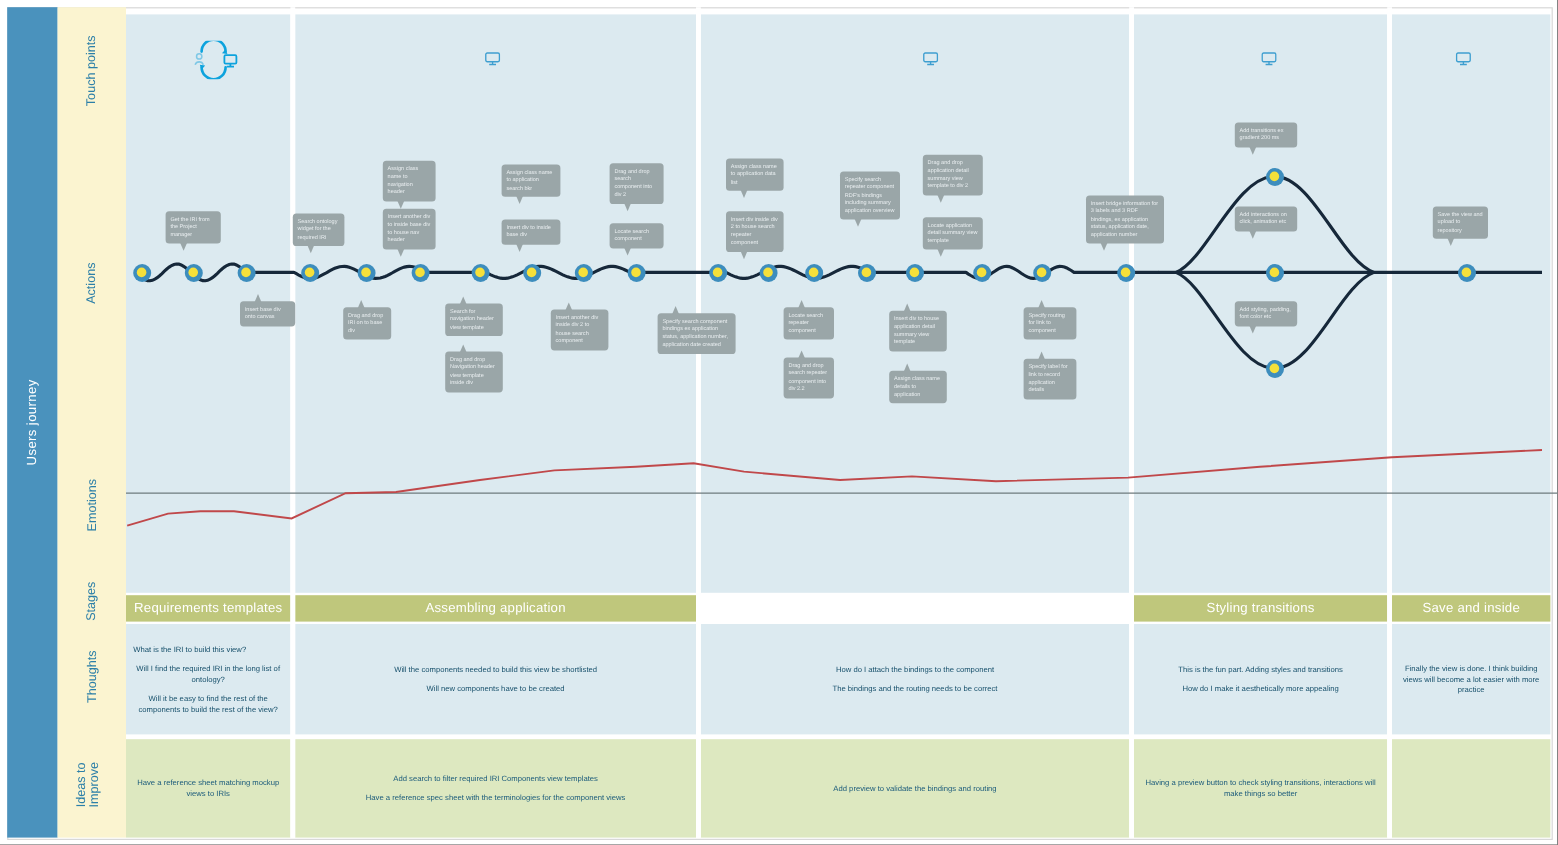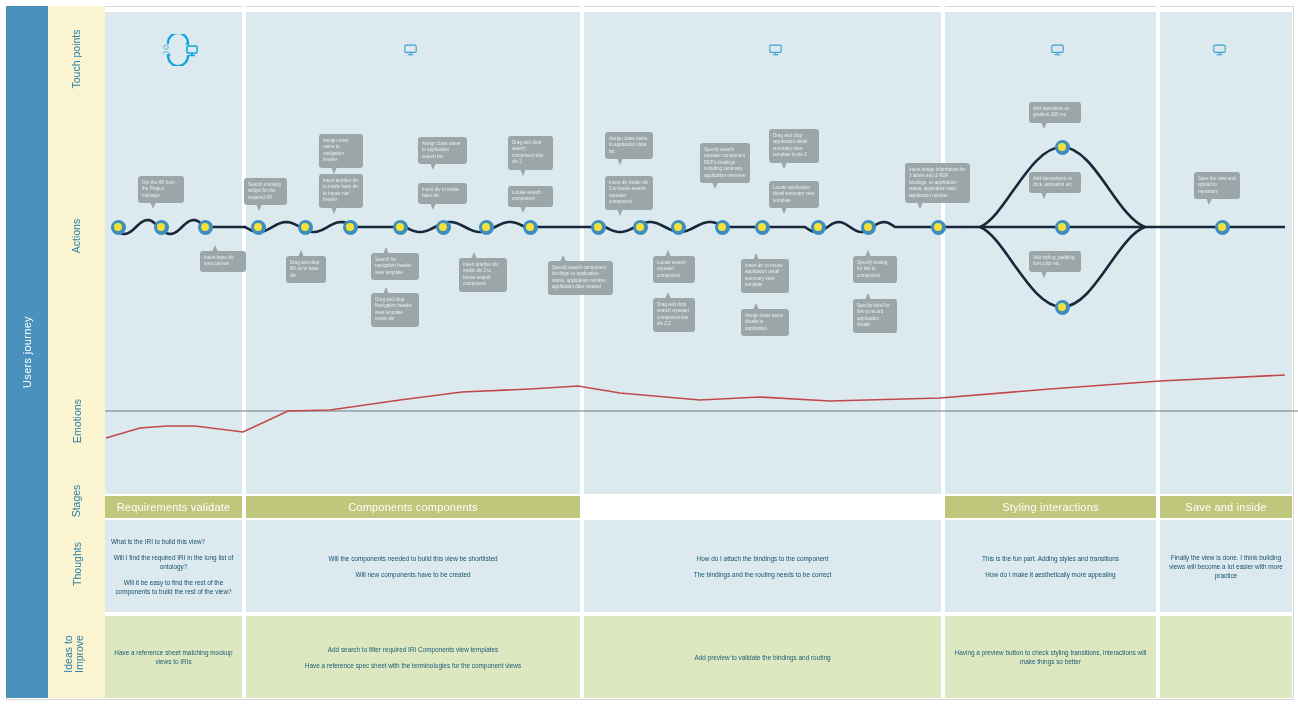--- a/index.html
+++ b/index.html
@@ -77,37 +77,37 @@
      <span>Thoughts</span>
    </div>
    <div class="rowlabel two" style="top:608px;height:80px;display:flex;align-items:center;justify-content:center;">
      <span>Ideas to Improve</span>
    </div>
  </div>
 
  <div id="grid">
       <div class="cell" style="left: 0px; width: 137px; top: 6px; height: 482px;"></div>
       <div class="cell stage" style="left: 0px; width: 137px; top: 490px; height: 22px;">
-        <span>Requirements validate</span>
+        <span>Requirements templates</span>
       </div>
       <div class="cell" style="left: 0px; width: 137px; top: 514px; height: 92px;">
         <div class="thoughts-inner first">
           <p style="align-self: flex-start; text-align: left;">What is the IRI to build this view?</p>
           <p style="align-self: center; text-align: center;">Will I find the required IRI in the long list of ontology?</p>
           <p style="align-self: center; text-align: center;">Will it be easy to find the rest of the components to build the rest of the view?</p>
         </div>
       </div>
       <div class="cell ideas" style="left: 0px; width: 137px; top: 610px; height: 82px;">
         <div class="ideas-inner">
           <p>Have a reference sheet matching mockup views to IRIs</p>
         </div>
       </div>
       <div class="cell" style="left: 141px; width: 334px; top: 6px; height: 482px;"></div>
       <div class="cell stage" style="left: 141px; width: 334px; top: 490px; height: 22px;">
-        <span>Components components</span>
+        <span>Assembling application</span>
       </div>
       <div class="cell" style="left: 141px; width: 334px; top: 514px; height: 92px;">
         <div class="thoughts-inner">
           <p>Will the components needed to build this view be shortlisted</p>
           <p>Will new components have to be created</p>
         </div>
       </div>
       <div class="cell ideas" style="left: 141px; width: 334px; top: 610px; height: 82px;">
         <div class="ideas-inner">
           <p>Add search to filter required IRI Components view templates</p>
@@ -121,21 +121,21 @@
           <p>The bindings and the routing needs to be correct</p>
         </div>
       </div>
       <div class="cell ideas" style="left: 479px; width: 357px; top: 610px; height: 82px;">
         <div class="ideas-inner">
           <p>Add preview to validate the bindings and routing</p>
         </div>
       </div>
       <div class="cell" style="left: 840px; width: 211px; top: 6px; height: 482px;"></div>
       <div class="cell stage" style="left: 840px; width: 211px; top: 490px; height: 22px;">
-        <span>Styling interactions</span>
+        <span>Styling transitions</span>
       </div>
       <div class="cell" style="left: 840px; width: 211px; top: 514px; height: 92px;">
         <div class="thoughts-inner">
           <p>This is the fun part. Adding styles and transitions</p>
           <p>How do I make it aesthetically more appealing</p>
         </div>
       </div>
       <div class="cell ideas" style="left: 840px; width: 211px; top: 610px; height: 82px;">
         <div class="ideas-inner">
           <p>Having a preview button to check styling transitions, interactions will make things so better</p>

